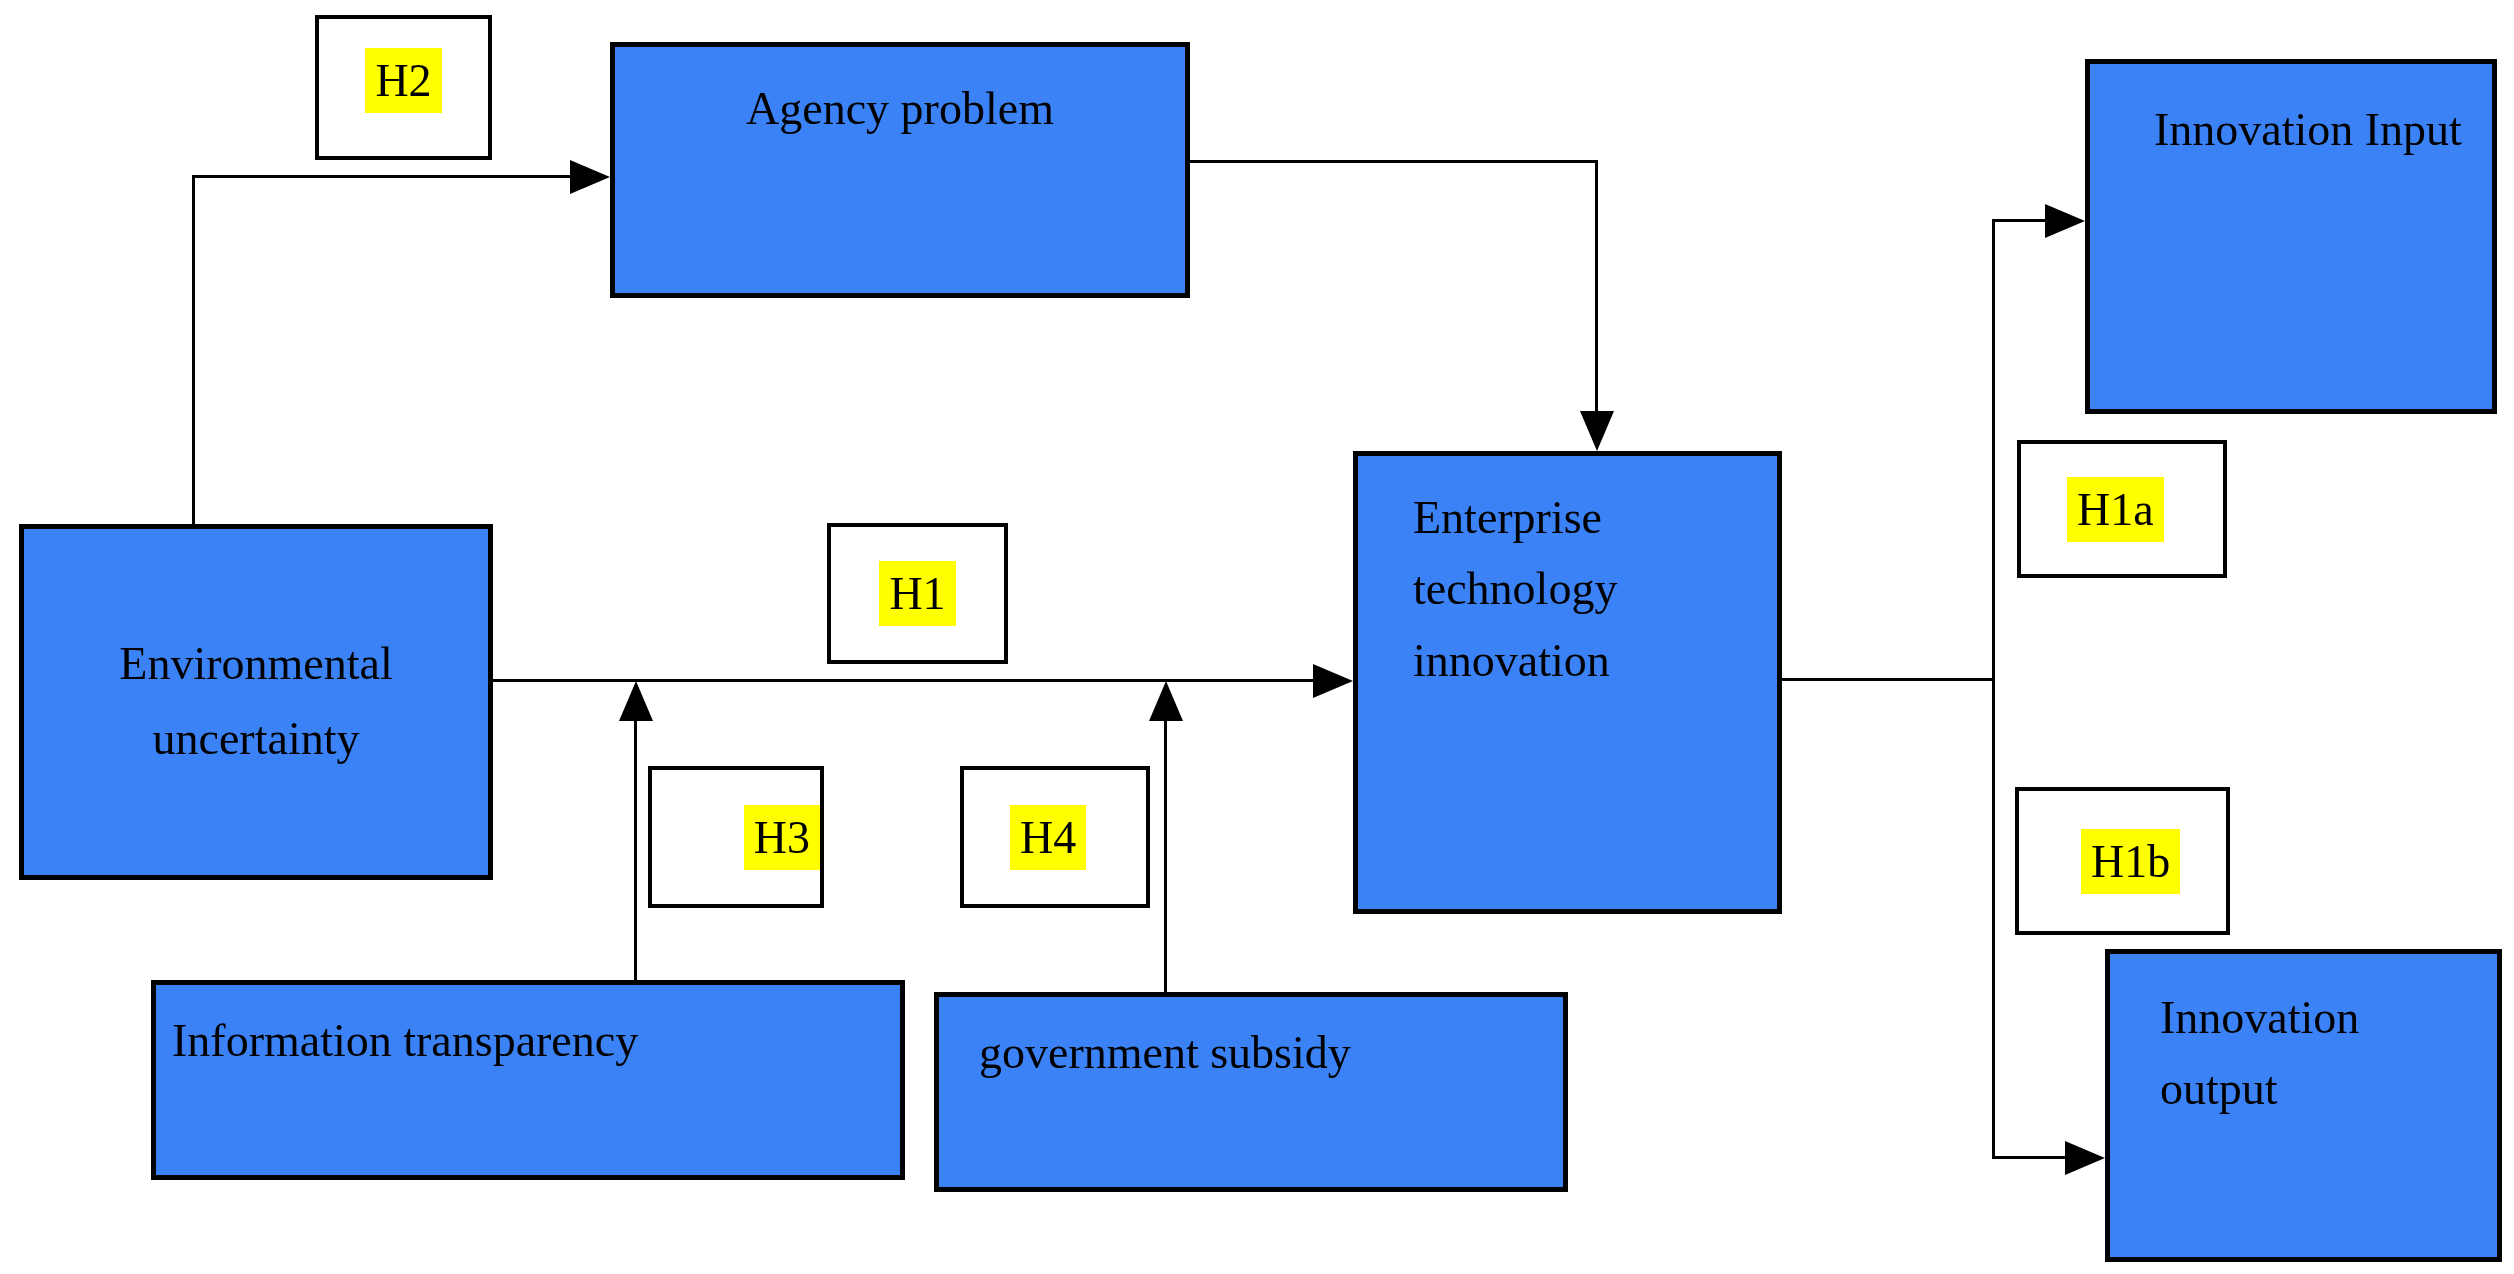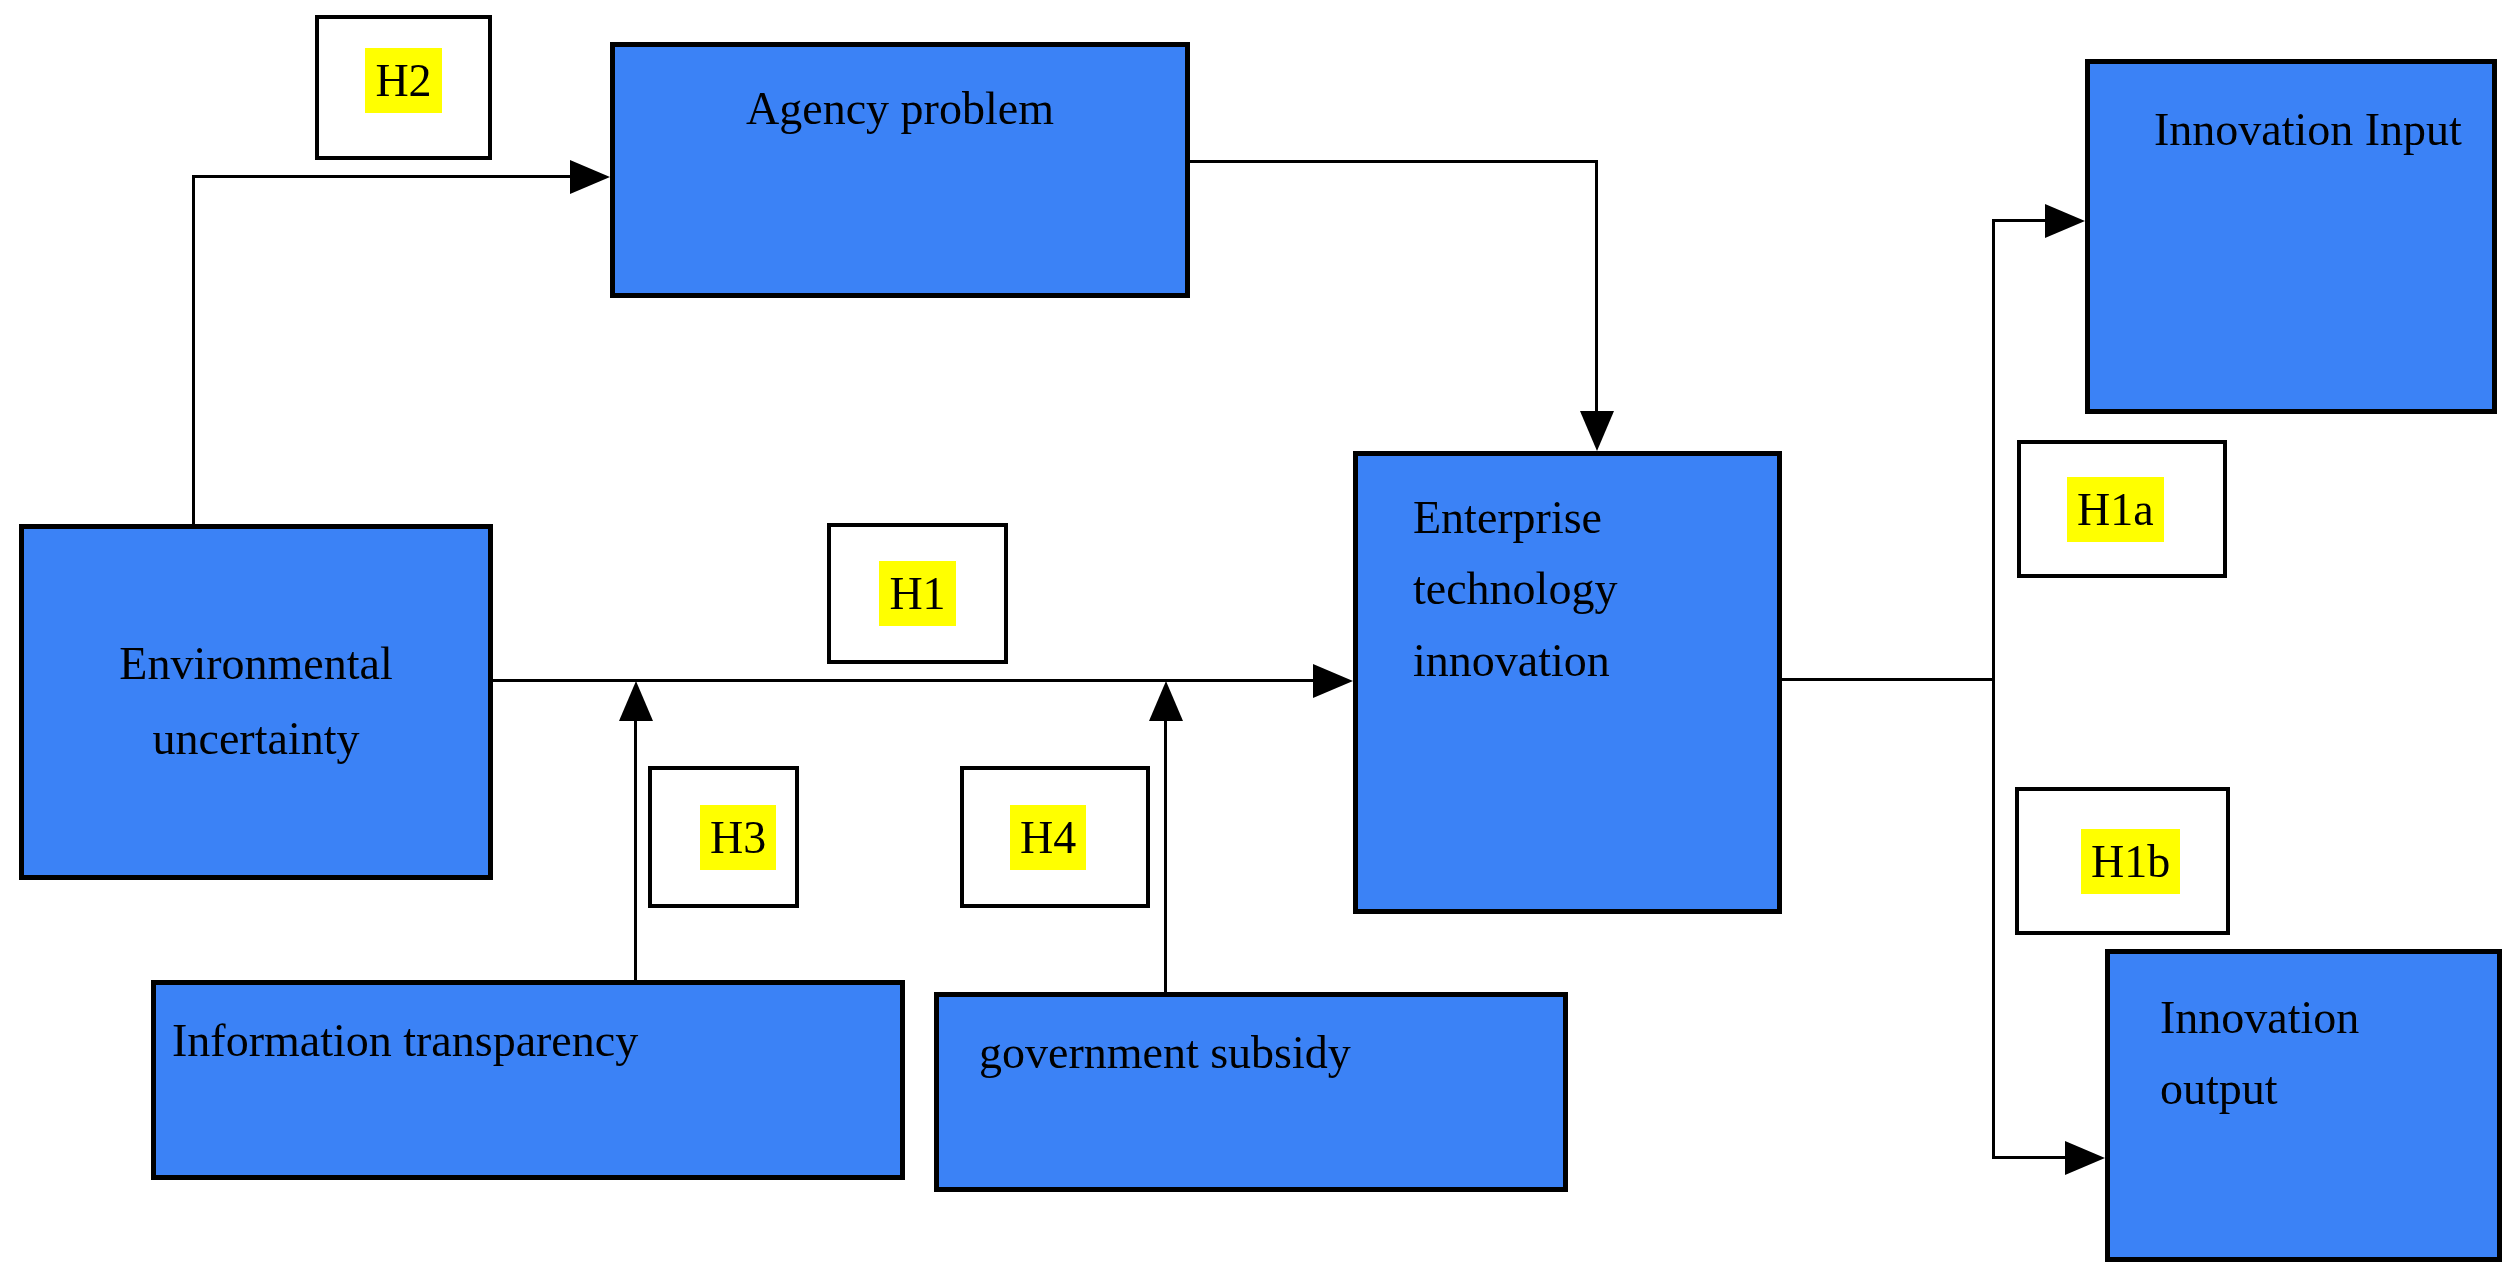--- a/index.html
+++ b/index.html
@@ -61,21 +61,21 @@
     background: #ffffff;
     font-size: 46px;
     display: flex;
     align-items: center;
     justify-content: center;
   }
   .hl { background: #ffff00; padding: 6px 10px; }
 
   #hyp-h2  { left: 315px;  top: 15px;  width: 177px; height: 145px; padding-bottom: 14px; }
   #hyp-h1  { left: 827px;  top: 523px; width: 181px; height: 141px; }
-  #hyp-h3  { left: 648px;  top: 766px; width: 151px; height: 142px; justify-content: flex-start; padding-left: 48px; }
+  #hyp-h3  { left: 648px;  top: 766px; width: 176px; height: 142px; justify-content: flex-end; padding-left: 48px; }
   #hyp-h4  { left: 960px;  top: 766px; width: 190px; height: 142px; justify-content: flex-start; padding-left: 46px; }
   #hyp-h1a { left: 2017px; top: 440px; width: 210px; height: 138px; justify-content: flex-start; padding-left: 46px; }
   #hyp-h1b { left: 2015px; top: 787px; width: 215px; height: 148px; justify-content: flex-start; padding-left: 62px; font-family: Liberation Serif, serif; }
 
   
   .line { position: absolute; background: #000000; }
   .arr  { position: absolute; width: 0; height: 0; }
   .arr.right { border-top: 17px solid transparent; border-bottom: 17px solid transparent; border-left: 40px solid #000000; }
   .arr.up    { border-left: 17px solid transparent; border-right: 17px solid transparent; border-bottom: 40px solid #000000; }
   .arr.down  { border-left: 17px solid transparent; border-right: 17px solid transparent; border-top: 40px solid #000000; }

